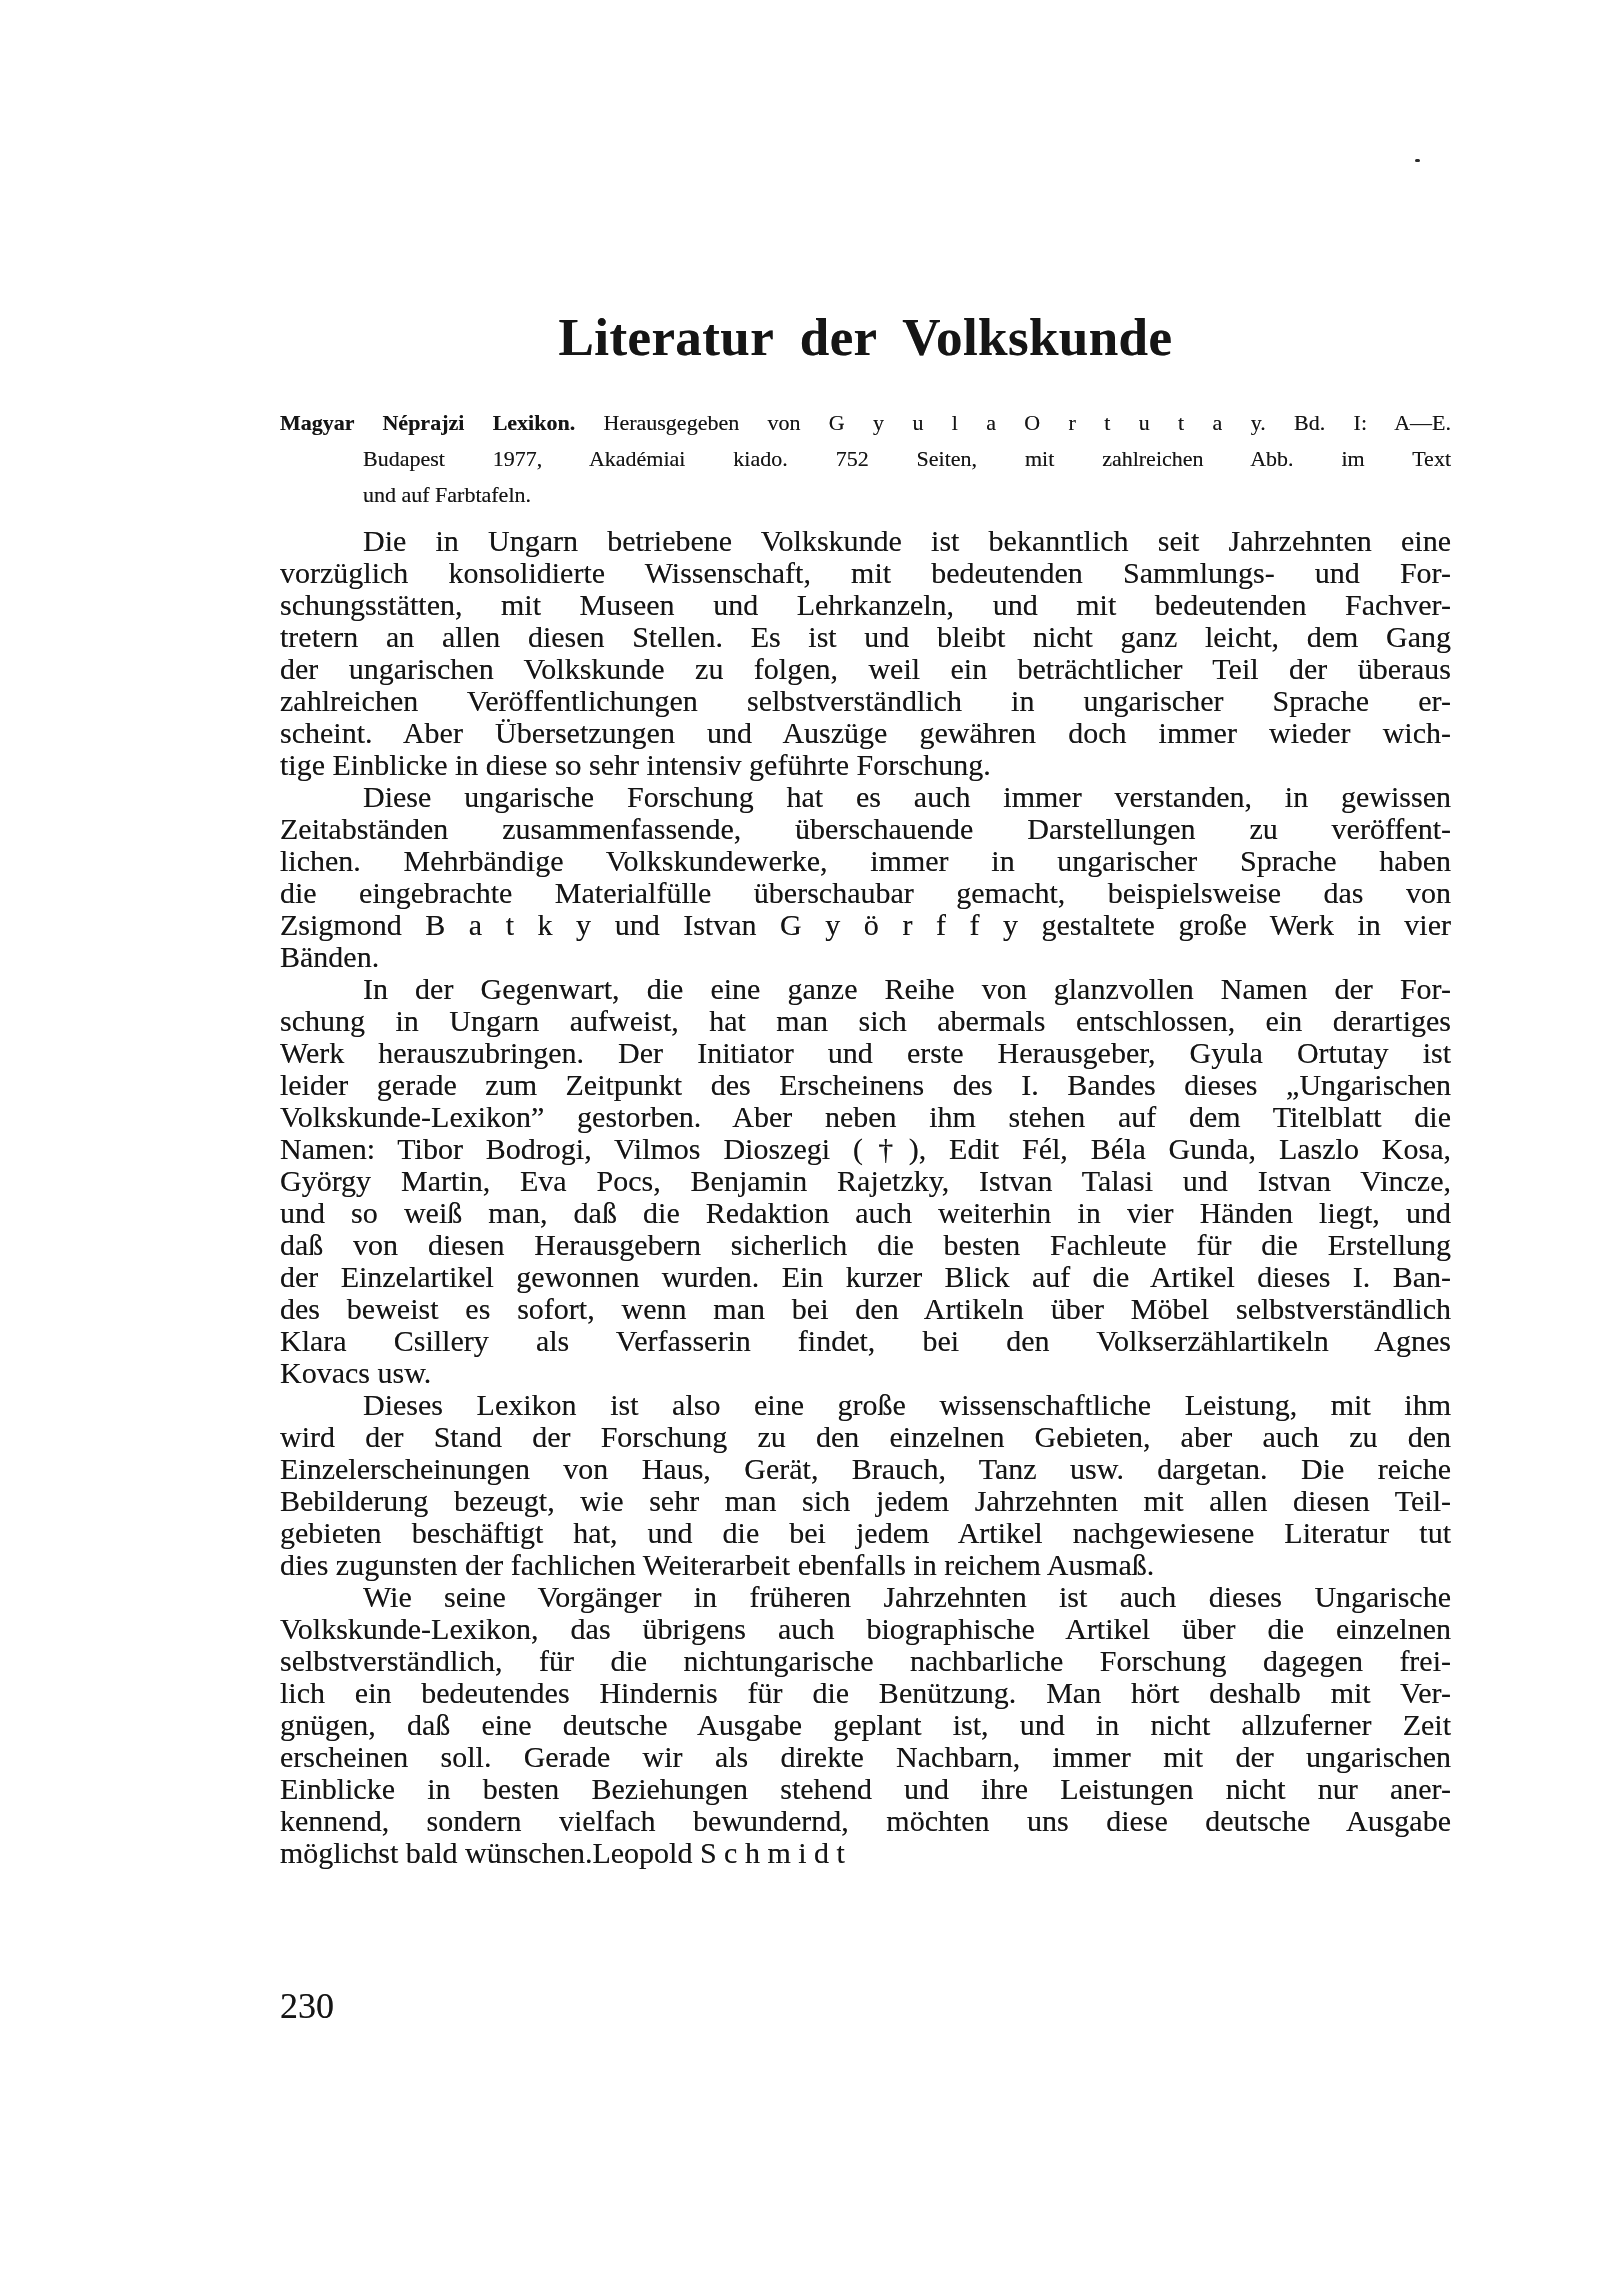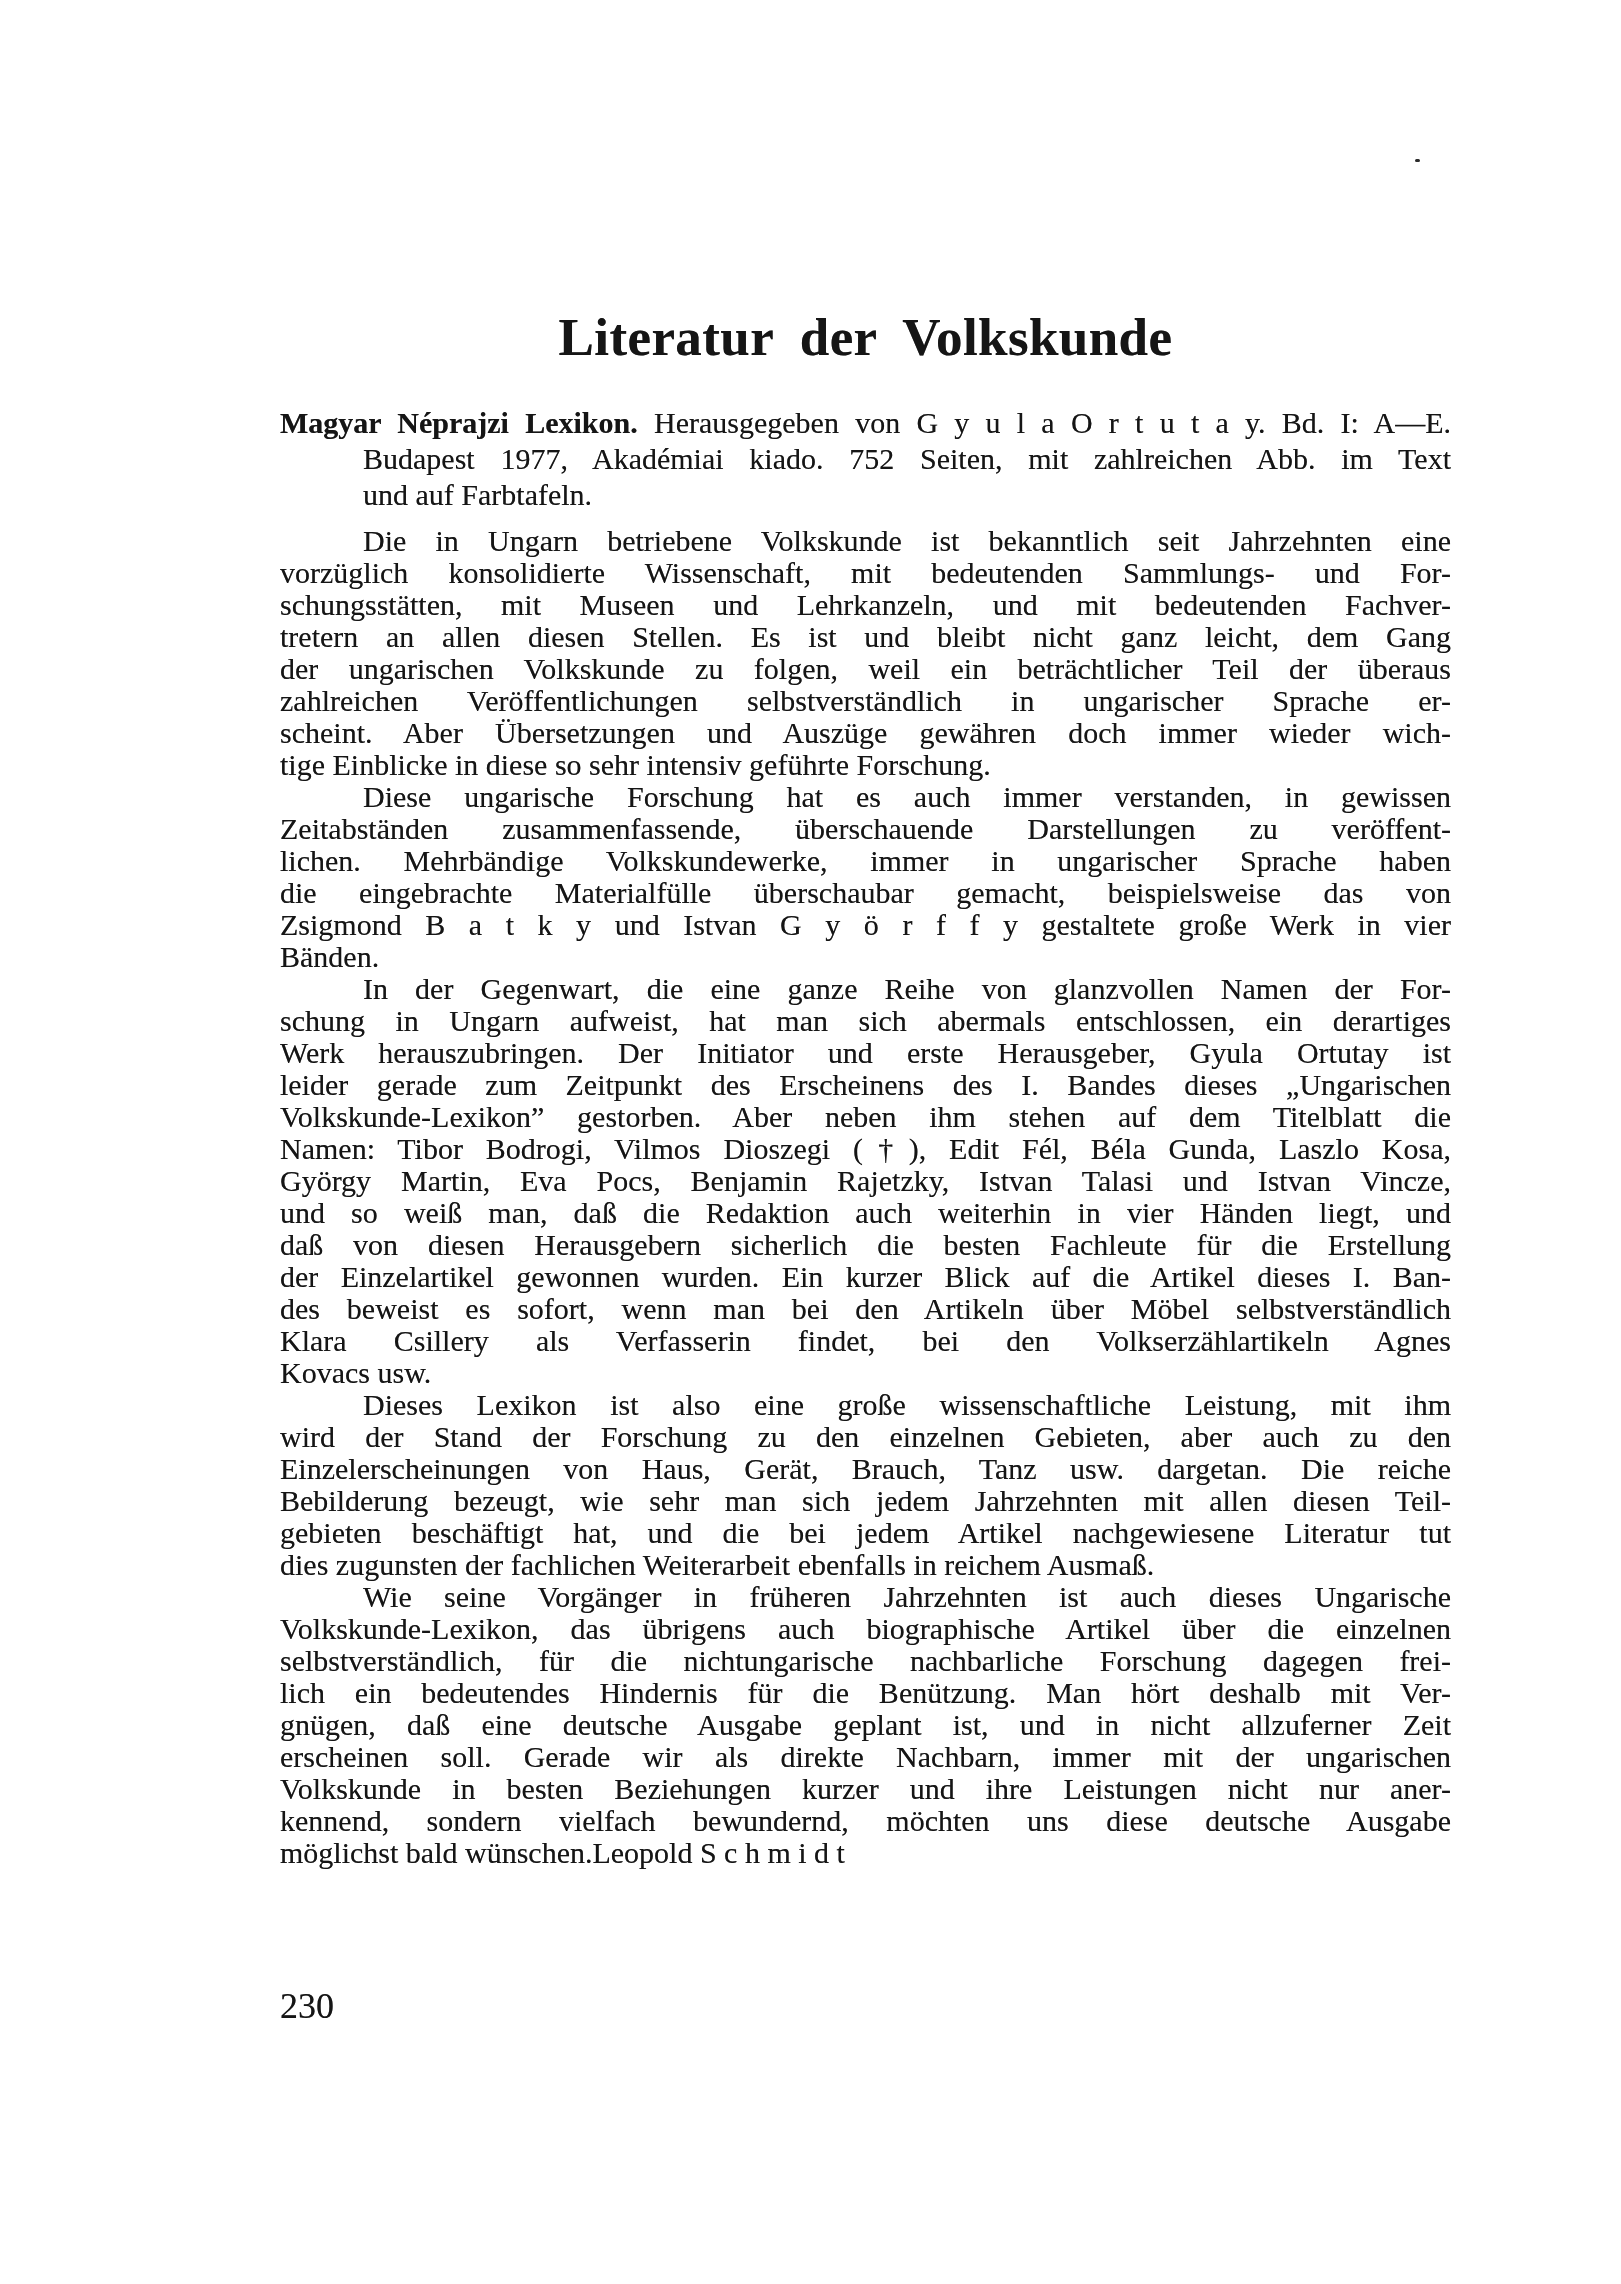--- a/index.html
+++ b/index.html
@@ -31,21 +31,21 @@
     line-height: 57px;
     font-weight: 700;
     word-spacing: 13px;
     letter-spacing: 0.4px;
   }
   .citation {
     position: absolute;
     top: 405px;
     left: 0;
     width: 100%;
-    font-size: 30px;
+    font-size: 22px;
     line-height: 36px;
   }
   .cit-line { text-align: justify; text-align-last: justify; }
   .cit-line.hang { padding-left: 83px; }
   .cit-line.cit-last { text-align-last: left; }
   .bold { font-weight: 700; }
   .body-text {
     position: absolute;
     top: 525px;
     left: 0;
@@ -125,21 +125,21 @@
         <div class="line">Einzelerscheinungen von Haus, Gerät, Brauch, Tanz usw. dargetan. Die reiche</div>
         <div class="line">Bebilderung bezeugt, wie sehr man sich jedem Jahrzehnten mit allen diesen Teil-</div>
         <div class="line">gebieten beschäftigt hat, und die bei jedem Artikel nachgewiesene Literatur tut</div>
         <div class="line para-end">dies zugunsten der fachlichen Weiterarbeit ebenfalls in reichem Ausmaß.</div>
         <div class="line indent">Wie seine Vorgänger in früheren Jahrzehnten ist auch dieses Ungarische</div>
         <div class="line">Volkskunde-Lexikon, das übrigens auch biographische Artikel über die einzelnen</div>
         <div class="line">selbstverständlich, für die nichtungarische nachbarliche Forschung dagegen frei-</div>
         <div class="line">lich ein bedeutendes Hindernis für die Benützung. Man hört deshalb mit Ver-</div>
         <div class="line">gnügen, daß eine deutsche Ausgabe geplant ist, und in nicht allzuferner Zeit</div>
         <div class="line">erscheinen soll. Gerade wir als direkte Nachbarn, immer mit der ungarischen</div>
-        <div class="line">Volkskunde in besten Beziehungen kurzer und ihre Leistungen nicht nur aner-</div>
+        <div class="line">Einblicke in besten Beziehungen stehend und ihre Leistungen nicht nur aner-</div>
         <div class="line">kennend, sondern vielfach bewundernd, möchten uns diese deutsche Ausgabe</div>
         <div class="line sig">
           <span>möglichst bald wünschen.</span>
           <span class="sig-right">Leopold S c h m i d t</span>
         </div>
       </div>
 
     <div class="pageno">230</div>
   </div>
 </div>

